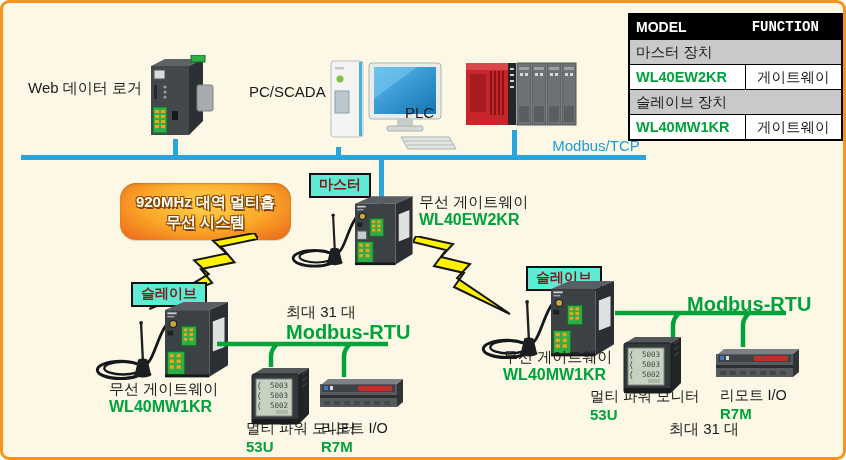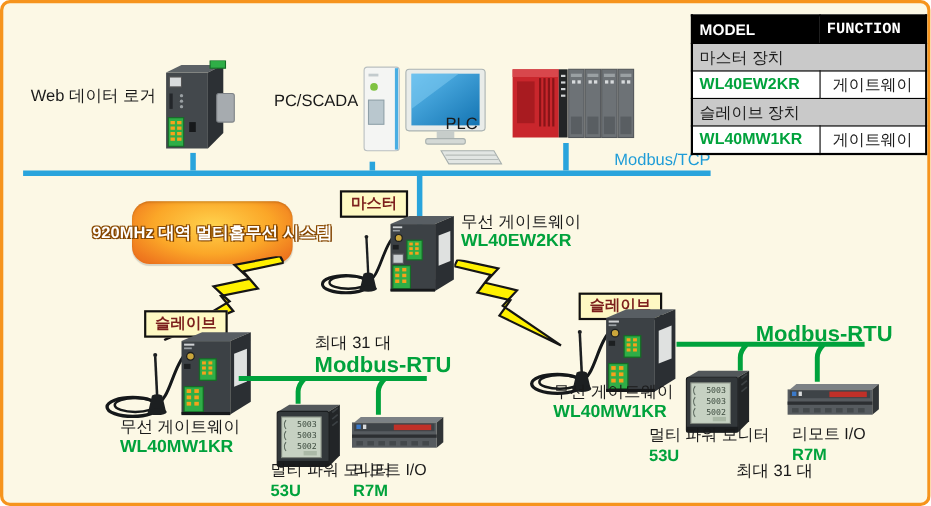--- a/index.html
+++ b/index.html
@@ -9,27 +9,27 @@
     font-family:"Liberation Sans","DejaVu Sans",sans-serif;color:#1a1a1a;
     overflow:hidden;
   }
   .abs{position:absolute;}
   .lbl{font-size:15px;line-height:1.15;color:#1a1a1a;white-space:nowrap;}
   .model{font-size:16px;font-weight:bold;color:#00A23C;white-space:nowrap;line-height:1.15;}
   .green-bold{font-size:20px;font-weight:bold;color:#00A23C;white-space:nowrap;}
   .busline{background:#29A4DC;}
   .tcp-label{color:#1E9CD7;font-size:15px;white-space:nowrap;}
   .tag{
-    display:inline-block;background:#fef9c3;border:2px solid #111;
+    display:inline-block;background:#5eead4;border:2px solid #111;
     color:#7C1F1C;font-weight:bold;font-size:14px;padding:1px 8px 2px 8px;white-space:nowrap;
   }
   .badge{
-    width:146px;height:57px;border-radius:16px;
+    width:171px;height:57px;border-radius:16px;
     background:radial-gradient(ellipse at 50% 38%, #FFD24D 0%, #FBA728 52%, #F07C1F 82%, #E8671A 100%);
-    display:flex;flex-direction:row;align-items:center;justify-content:center;
+    display:flex;flex-direction:column;align-items:center;justify-content:center;
     box-shadow:0 1px 2px rgba(120,60,0,.35) inset, 0 1px 1px rgba(0,0,0,.15);
   }
   .badge div{
     color:#fff;font-weight:bold;font-size:15px;line-height:1.3;white-space:nowrap;
     text-shadow:-1px -1px 0 #8A4A00,1px -1px 0 #8A4A00,-1px 1px 0 #8A4A00,1.5px 1.5px 0 #7B3E00;
   }
   table.spec{border-collapse:collapse;background:#fff;border:2px solid #000;}
   table.spec th{
     background:#000;color:#fff;text-align:left;font-size:14px;
     padding:4px 6px;border:1.5px solid #000;
@@ -44,21 +44,21 @@
 </head>
 <body>
 
 <div class="stage">
 
   <div class="abs busline" style="left:18px;top:152px;width:625px;height:5px;"></div>
   <div class="abs busline" style="left:170px;top:136px;width:5px;height:16px;"></div>
   <div class="abs busline" style="left:333px;top:144px;width:5px;height:8px;"></div>
   <div class="abs busline" style="left:509px;top:127px;width:5px;height:25px;"></div>
   <div class="abs busline" style="left:376px;top:157px;width:5px;height:44px;"></div>
-  <div class="abs tcp-label" style="left:543px;top:134px;width:100px;text-align:right;">Modbus/TCP</div>
+  <div class="abs tcp-label" style="left:543px;top:134px;width:100px;text-align:center;">Modbus/TCP</div>
 
   <div class="abs txt2" style="left:25px;top:76px;">
     <div class="lbl">Web 데이터 로거</div>
   </div>
   <svg class="abs" style="left:138px;top:52px;" width="78" height="88" viewBox="0 0 78 88">
     <polygon points="10,11 24,4 62,4 48,11" fill="#5C6266"></polygon>
     <polygon points="48,11 62,4 62,66 48,80" fill="#2C3034"></polygon>
     <rect x="56" y="30" width="16" height="26" rx="2" fill="#A6ABAF" stroke="#7E8387"></rect>
     <rect x="50" y="0" width="14" height="7" fill="#2FAE47" stroke="#156B26"></rect>
     <rect x="10" y="11" width="38" height="69" fill="#43484C"></rect>

